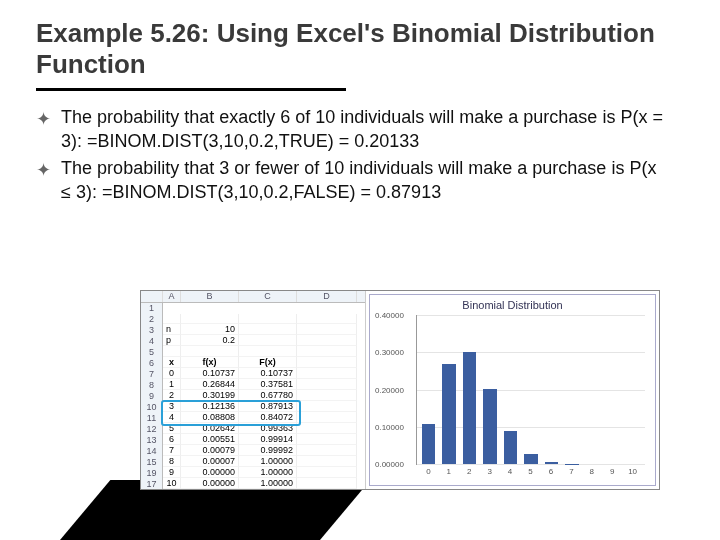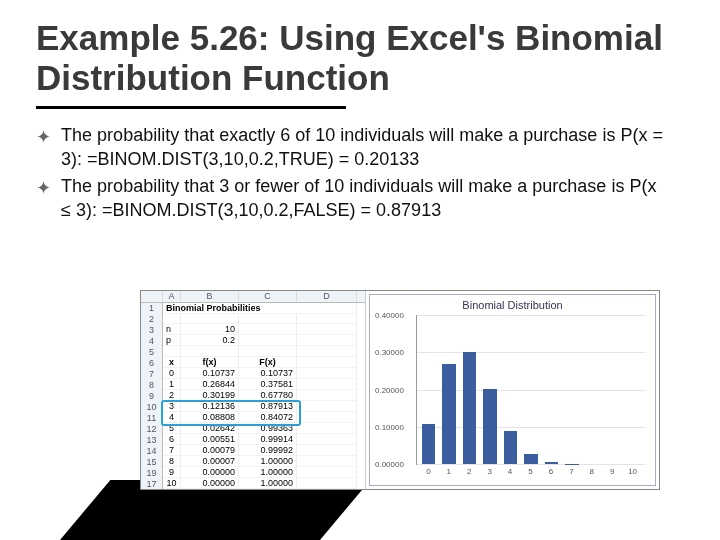--- a/index.html
+++ b/index.html
@@ -5,21 +5,21 @@
   * { box-sizing: border-box; margin: 0; padding: 0; }
   body {
     width: 720px; height: 540px;
     background: #fff;
     font-family: Arial, Helvetica, sans-serif;
     position: relative;
     overflow: hidden;
   }
   .title {
     padding: 18px 30px 6px 36px;
-    font-size: 35px;
+    font-size: 26px;
     font-weight: bold;
     color: #3a3a3a;
   }
   .underline {
     margin: 2px 30px 0 36px;
     height: 3px;
     background: #000;
     width: 310px;
   }
   .bullets {
@@ -162,21 +162,20 @@
   <div class="sheet" style="position:relative">
     <div class="colhead">
       <span></span>
       <span>A</span>
       <span>B</span>
       <span>C</span>
       <span>D</span>
     </div>
     <div class="row">
         <span class="rownum">1</span>
-        <span class="cell left" style="grid-column:2/6;font-weight:bold">Binomial Probabilities</span>
       </div>
     <div class="row">
         <span class="rownum">2</span>
         <span class="cell"></span>
         <span class="cell"></span>
         <span class="cell"></span>
         <span class="cell"></span>
       </div>
     <div class="row">
         <span class="rownum">3</span>

